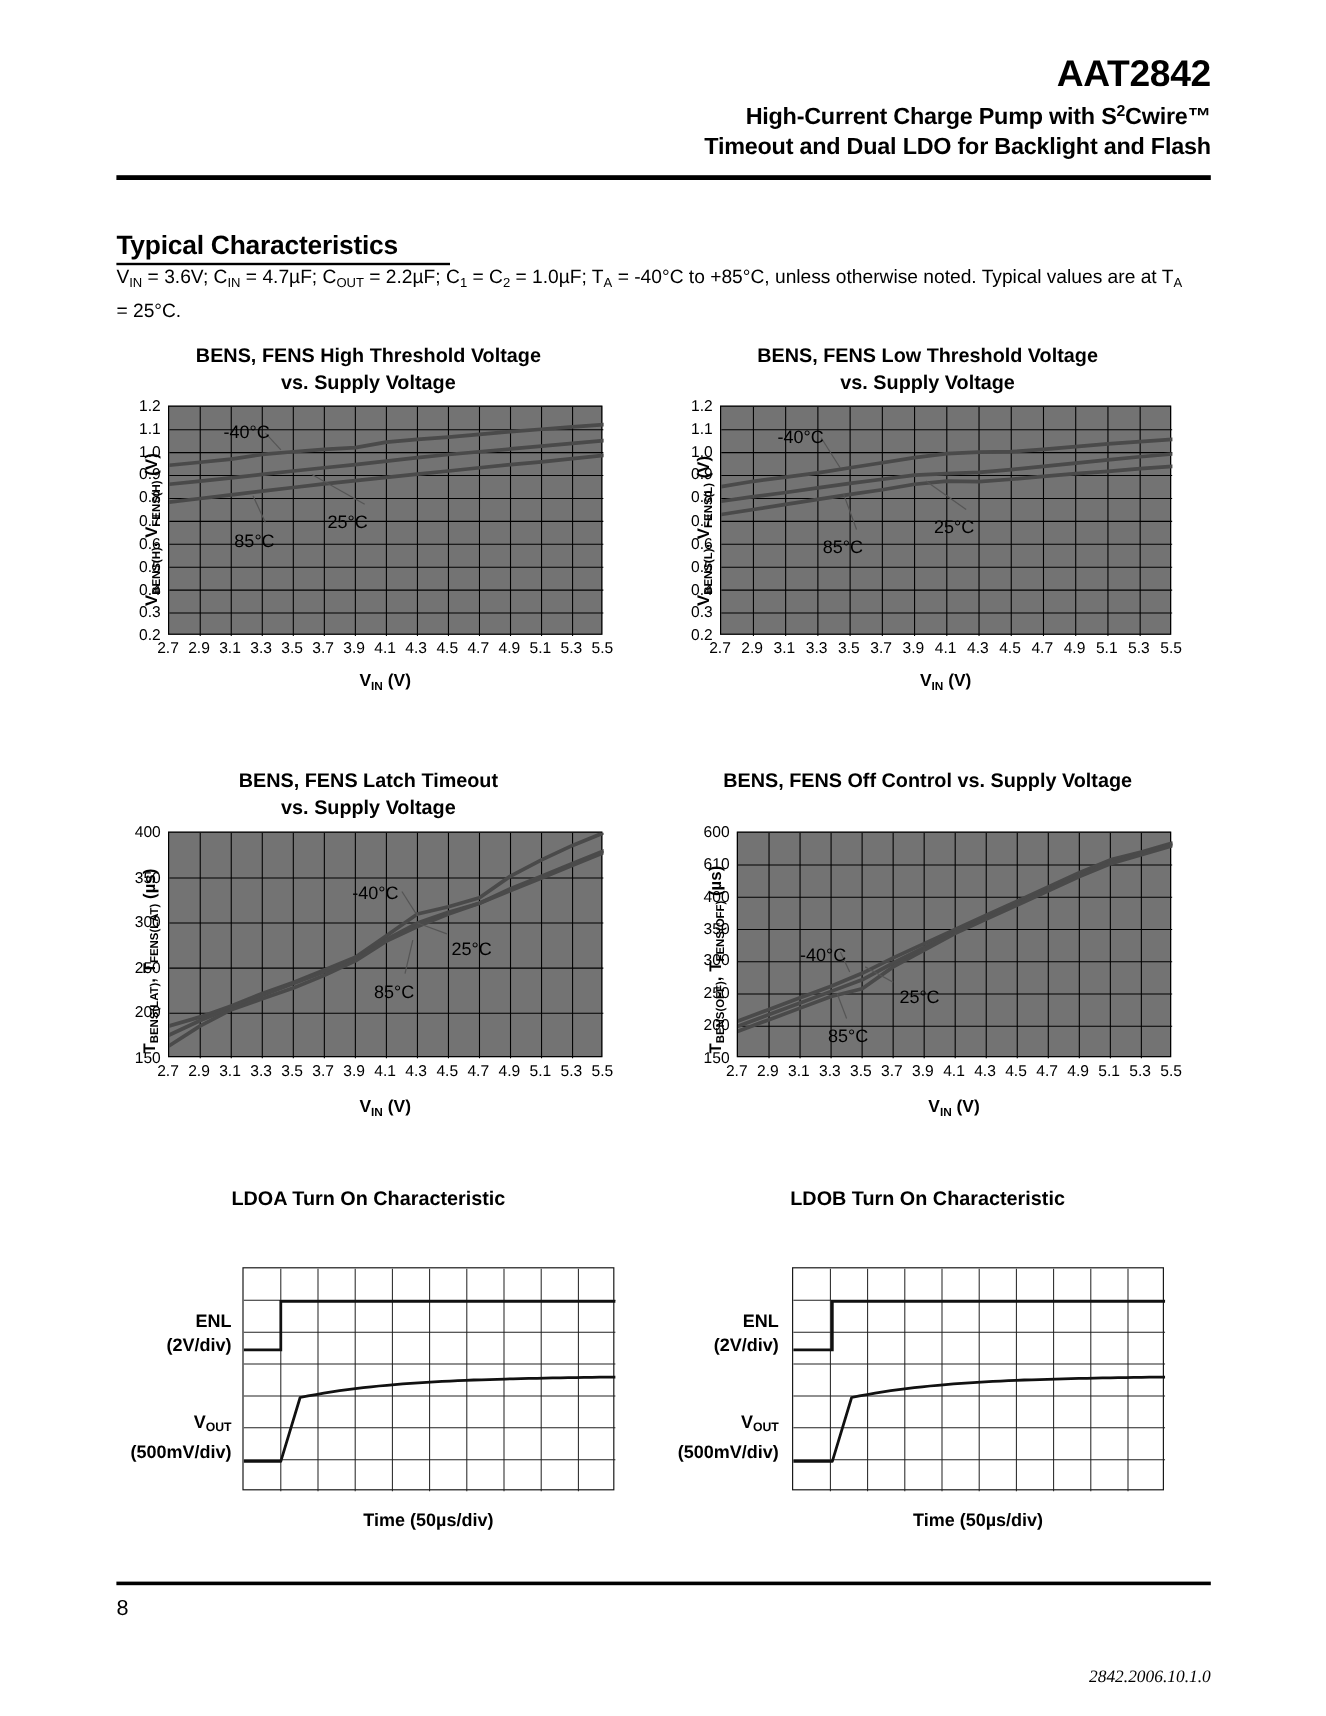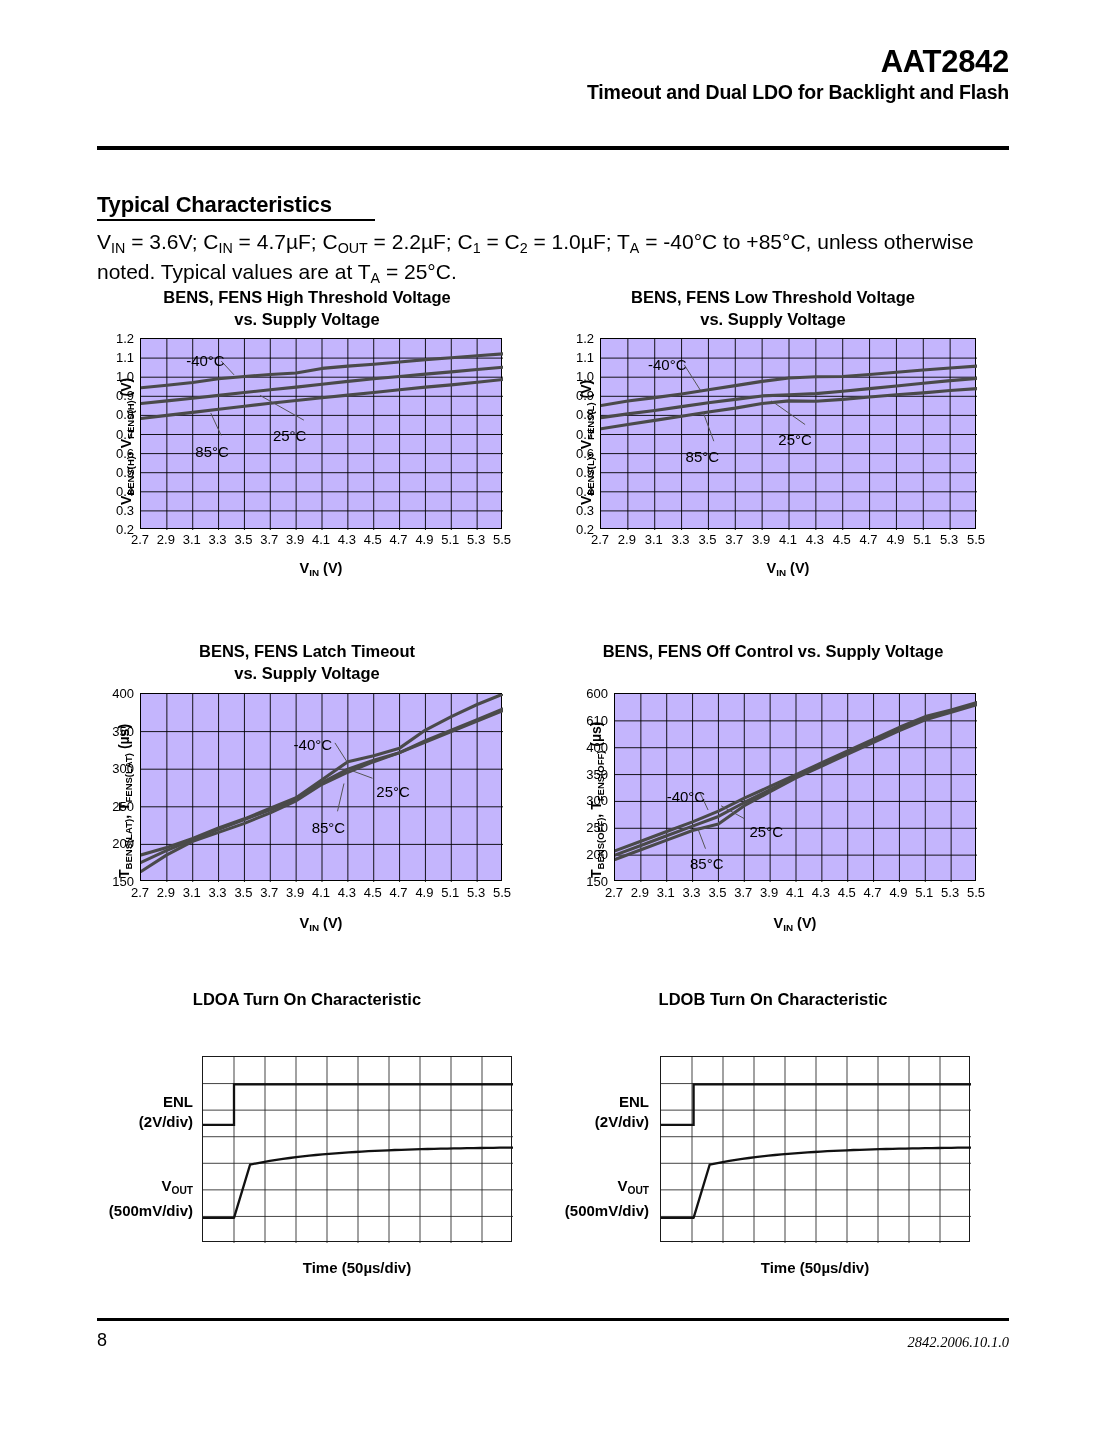--- a/index.html
+++ b/index.html
@@ -70,23 +70,23 @@
     letter-spacing: -0.2px;
   }
   .section-underline {
     position: absolute;
     left: 97px; top: 219px;
     width: 278px; height: 2px;
     background: #000;
   }
   .conditions {
     position: absolute;
-    left: 97px; top: 230px;
+    left: 97px; top: 220px;
     width: 890px;
-    font-size: 21px;
+    font-size: 16px;
     line-height: 23px;
   }
   sub { font-size: 0.68em; vertical-align: -0.28em; }
   sup { font-size: 0.68em; vertical-align: 0.45em; }
 
   
   .chart {
     position: absolute;
   }
   .chart-title {
@@ -94,21 +94,21 @@
     top: 0; left: 0; width: 100%;
     text-align: center;
     font-size: 16.5px;
     font-weight: bold;
     line-height: 22px;
   }
   .plot-area {
     position: absolute;
     border: 1.5px solid #000;
     box-sizing: border-box;
-    background: #c4b5fd;
+    background: #737373;
   }
   .ytick {
     position: absolute;
     right: 0;
     font-size: 13px;
     text-align: right;
     line-height: 13px;
     transform: translateY(-6.5px);
     white-space: nowrap;
   }
@@ -179,34 +179,35 @@
     width: 912px; height: 3px;
     background: #000;
   }
   .footer-page {
     position: absolute;
     left: 97px; top: 1330px;
     font-size: 18px;
   }
   .footer-doc {
     position: absolute;
-    right: 96px; top: 1334px;
+    right: 96px; top: 1390px;
     font-size: 14.5px;
     font-family: "Liberation Serif", serif;
     font-style: italic;
   }
 </style>
 </head>
 <body>
 
 <div class="page">
 
   <div class="header">
     <div class="title-block">
       <div class="part-number">AAT2842</div>
+      <div class="product-desc"><span>High-Current Charge Pump with S</span><sup>2</sup><span>Cwire™</span></div>
       <div class="product-desc">Timeout and Dual LDO for Backlight and Flash</div>
     </div>
   </div>
   <div class="header-rule"></div>
 
   <div class="section-title">Typical Characteristics</div>
   <div class="section-underline"></div>
   <div class="conditions">
     V<sub>IN</sub> = 3.6V; C<sub>IN</sub> = 4.7µF; C<sub>OUT</sub> = 2.2µF; C<sub>1</sub> = C<sub>2</sub> = 1.0µF; T<sub>A</sub> = -40°C to +85°C, unless otherwise noted. Typical values are at T<sub>A</sub> = 25°C.
   </div>

